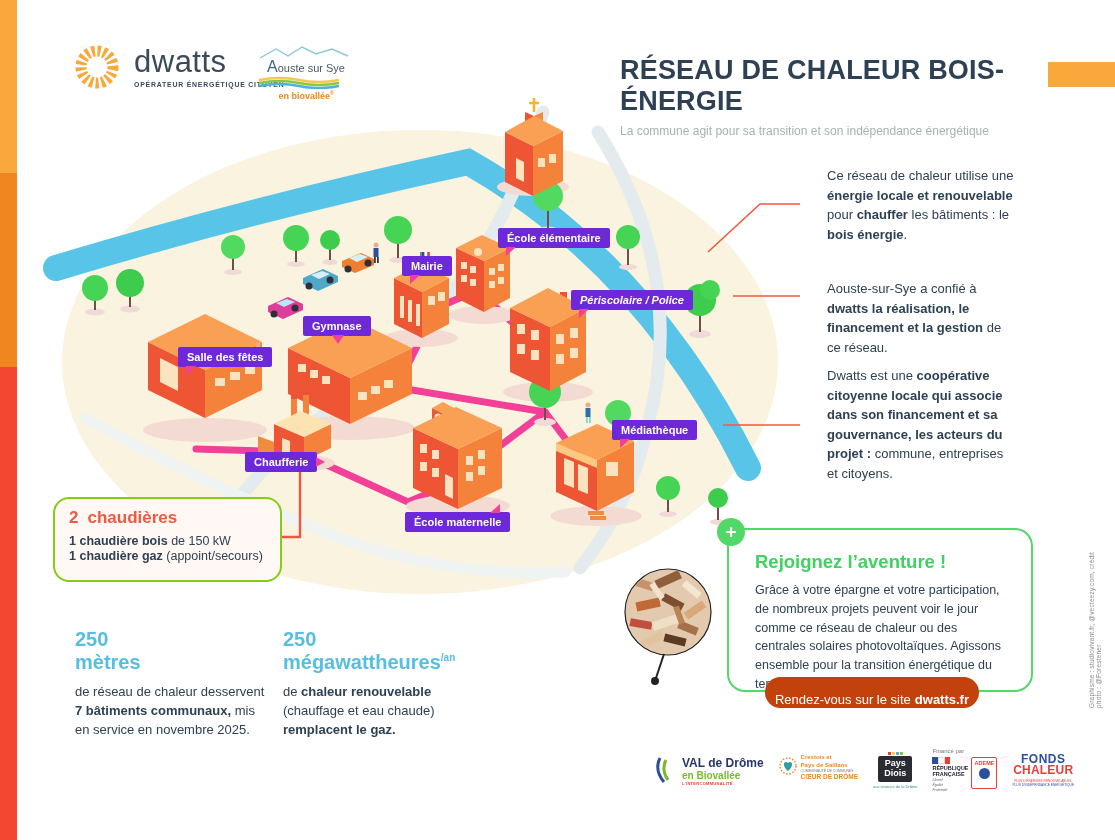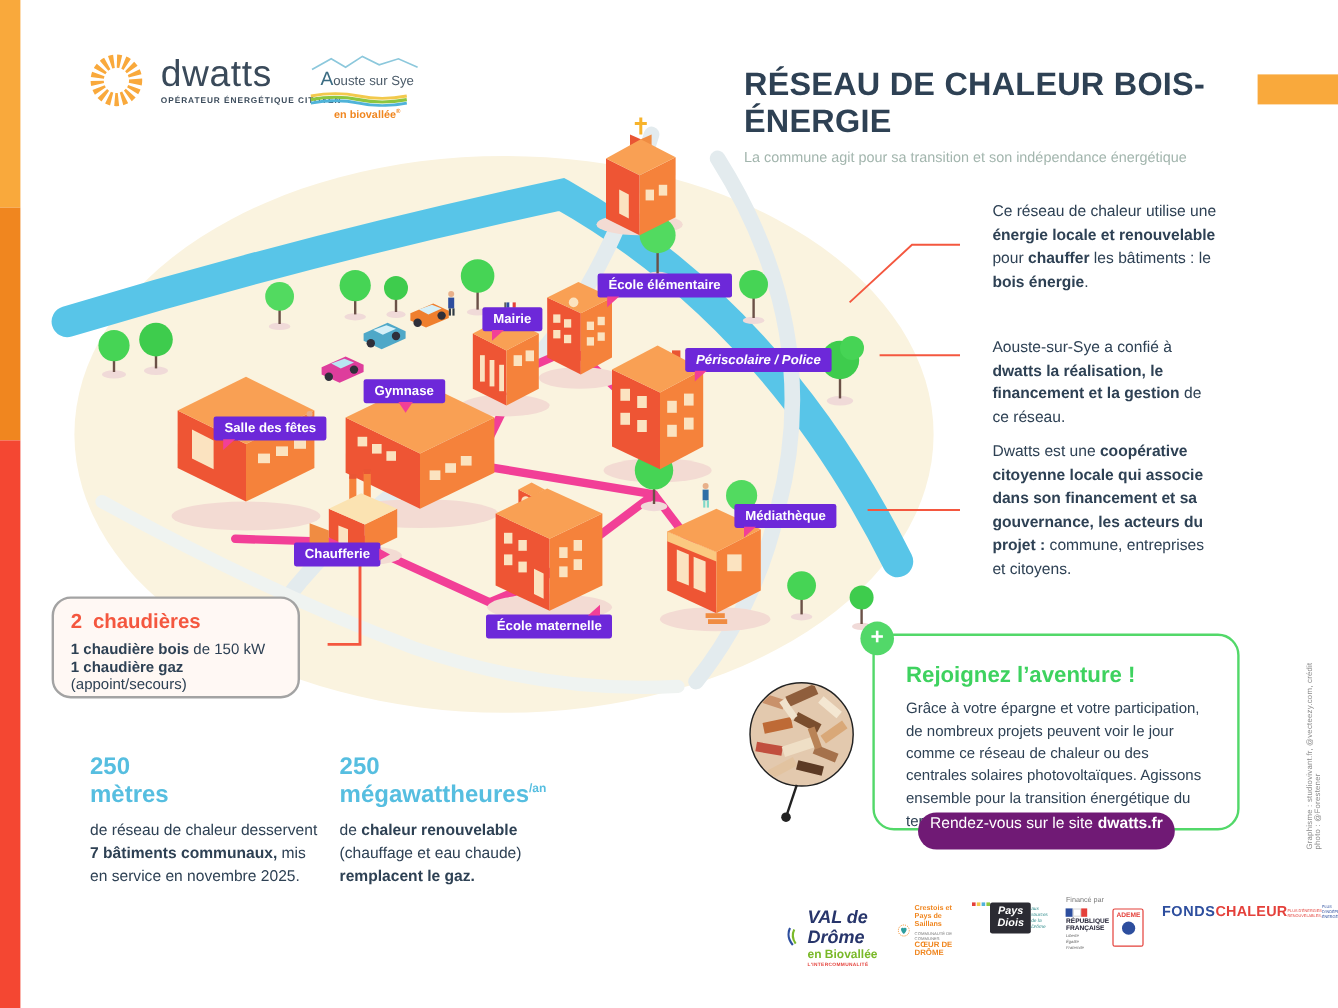--- a/index.html
+++ b/index.html
@@ -42,71 +42,71 @@
   .l-elem{left:498px;top:228px;}
   .l-peri{left:571px;top:290px;font-style:italic;}
   .l-media{left:612px;top:420px;}
   .l-chauf{left:197px;top:452px;margin-left:48px;}
   .l-mater{left:405px;top:512px;}
   
   .rblock{position:absolute;left:827px;width:188px;font-size:13px;line-height:1.5;z-index:2;}
   .rb1{top:166px;} .rb2{top:279px;} .rb3{top:366px;}
   .b{font-weight:bold;}
   
-  .boiler{position:absolute;left:43px;top:497px;width:207px;height:85px;background:#FFF8F4;
-          border:2px solid #a3a3a3;border-radius:16px;padding:9px 14px;box-sizing:border-box;z-index:3;}
+  .boiler{position:absolute;left:53px;top:497px;width:229px;height:85px;background:#FFF8F4;
+          border:2px solid #84cc16;border-radius:16px;padding:9px 14px;box-sizing:border-box;z-index:3;}
   .boiler h3{margin:0 0 6px;font-size:17px;color:#F4573F;font-weight:bold;}
   .boiler h3 .cnt{margin-right:9px;}
   .boiler p{margin:1px 0;font-size:12.5px;}
   
   .stat{position:absolute;top:628px;z-index:2;}
   .s1{left:75px;width:195px;} .s2{left:283px;width:185px;} .s3{left:473px;width:190px;}
   .stat .num,.stat .unit{color:#56BEE0;font-size:20px;font-weight:bold;line-height:1.15;}
   .stat .per{font-size:10px;vertical-align:super;font-weight:bold;}
   .stat .body{margin-top:9px;font-size:13px;line-height:1.45;}
   
   .join{position:absolute;left:727px;top:528px;width:306px;height:164px;background:#fff;
         border:2px solid #52D869;border-radius:18px;padding:21px 26px;box-sizing:border-box;z-index:2;}
   .join h3{margin:0 0 8px;font-size:18.5px;color:#3ED25F;font-weight:bold;}
   .join p{margin:0;font-size:12.5px;line-height:1.5;}
   .plus{position:absolute;left:717px;top:518px;width:28px;height:28px;border-radius:50%;background:#52D869;
         color:#fff;font-size:19px;font-weight:bold;display:flex;align-items:center;justify-content:center;z-index:3;}
-  .join-btn{position:absolute;left:765px;top:677px;width:214px;height:31px;background:#701a75;border:none;
-        border-radius:16px;color:#fff;font-size:13px;display:flex;align-items:flex-start;justify-content:center;
+  .join-btn{position:absolute;left:765px;top:677px;width:214px;height:31px;background:#c2410c;border:none;
+        border-radius:16px;color:#fff;font-size:13px;display:flex;align-items:flex-end;justify-content:center;
         z-index:3;gap:4px;cursor:pointer;}
   
   .footer{position:absolute;left:656px;top:748px;display:flex;align-items:flex-start;gap:15px;z-index:2;}
   .lg{display:flex;}
   .val{align-items:center;gap:4px;margin-top:8px;}
-  .v1{font-size:15px;font-weight:bold;color:#27356B;font-style:italic;}
+  .v1{font-size:12px;font-weight:bold;color:#27356B;}
   .v2{font-size:10px;font-weight:bold;color:#7AB929;}
   .v3{font-size:4px;font-weight:bold;color:#E4403A;letter-spacing:.3px;}
   .crestois{align-items:center;gap:4px;margin-top:6px;}
   .c1,.c2{font-size:6px;font-weight:bold;color:#F0861F;line-height:1.2;}
   .c3{font-size:3.5px;color:#7a7a7a;}
   .c4{font-size:6.5px;font-weight:bold;color:#F0861F;}
-  .pdiois{flex-direction:row;align-items:flex-start;margin-top:4px;font-style:italic;}
+  .pdiois{flex-direction:column;align-items:center;margin-top:4px;}
   .pd-pix{display:flex;gap:1px;margin-bottom:1px;}
   .pd-pix i{width:3px;height:3px;display:block;}
   .pd-box{background:#2b2b33;color:#fff;padding:3px 6px;border-radius:2px;text-align:center;}
   .pd-box div{font-size:9px;font-weight:bold;line-height:1.1;}
   .pd-sub{font-size:4px;color:#2e8b8b;margin-top:2px;}
   .rf{flex-direction:column;}
   .fin{font-size:6px;color:#777;margin-bottom:3px;}
   .rf-row{display:flex;gap:5px;}
   .rf-block{width:34px;}
   .rf-flag{display:flex;height:7px;width:18px;margin-bottom:1px;}
   .rf-flag i{flex:1;display:block;}
   .rf-name div{font-size:5.5px;font-weight:bold;color:#1a1a2e;line-height:1.15;}
   .rf-motto div{font-size:3.5px;color:#666;font-style:italic;line-height:1.3;margin-top:.5px;}
   .ademe{width:26px;height:32px;border:1.5px solid #E4403A;border-radius:2px;display:flex;flex-direction:column;
          align-items:center;padding-top:2px;box-sizing:border-box;}
   .ad-t{font-size:5.5px;font-weight:bold;color:#E4403A;}
   .ad-globe{width:11px;height:11px;border-radius:50%;background:#2D4E9E;margin-top:2px;}
-  .fonds{flex-direction:row;align-items:center;margin-top:6px;}
+  .fonds{flex-direction:column;align-items:center;margin-top:6px;}
   .f1{font-size:12px;font-weight:bold;color:#2D4E9E;letter-spacing:.5px;line-height:.95;}
   .f2{font-size:12px;font-weight:bold;color:#E4403A;letter-spacing:.2px;line-height:.95;}
   .f3{font-size:3.2px;color:#E4403A;margin-top:2px;}
   .f4{font-size:3.2px;color:#2D4E9E;}
   
   .credit{position:absolute;right:13px;top:538px;height:170px;writing-mode:vertical-rl;
           transform:rotate(180deg);font-size:6.5px;color:#8a8a8a;z-index:2;letter-spacing:.2px;}
 </style>
 </head>
 <body>

